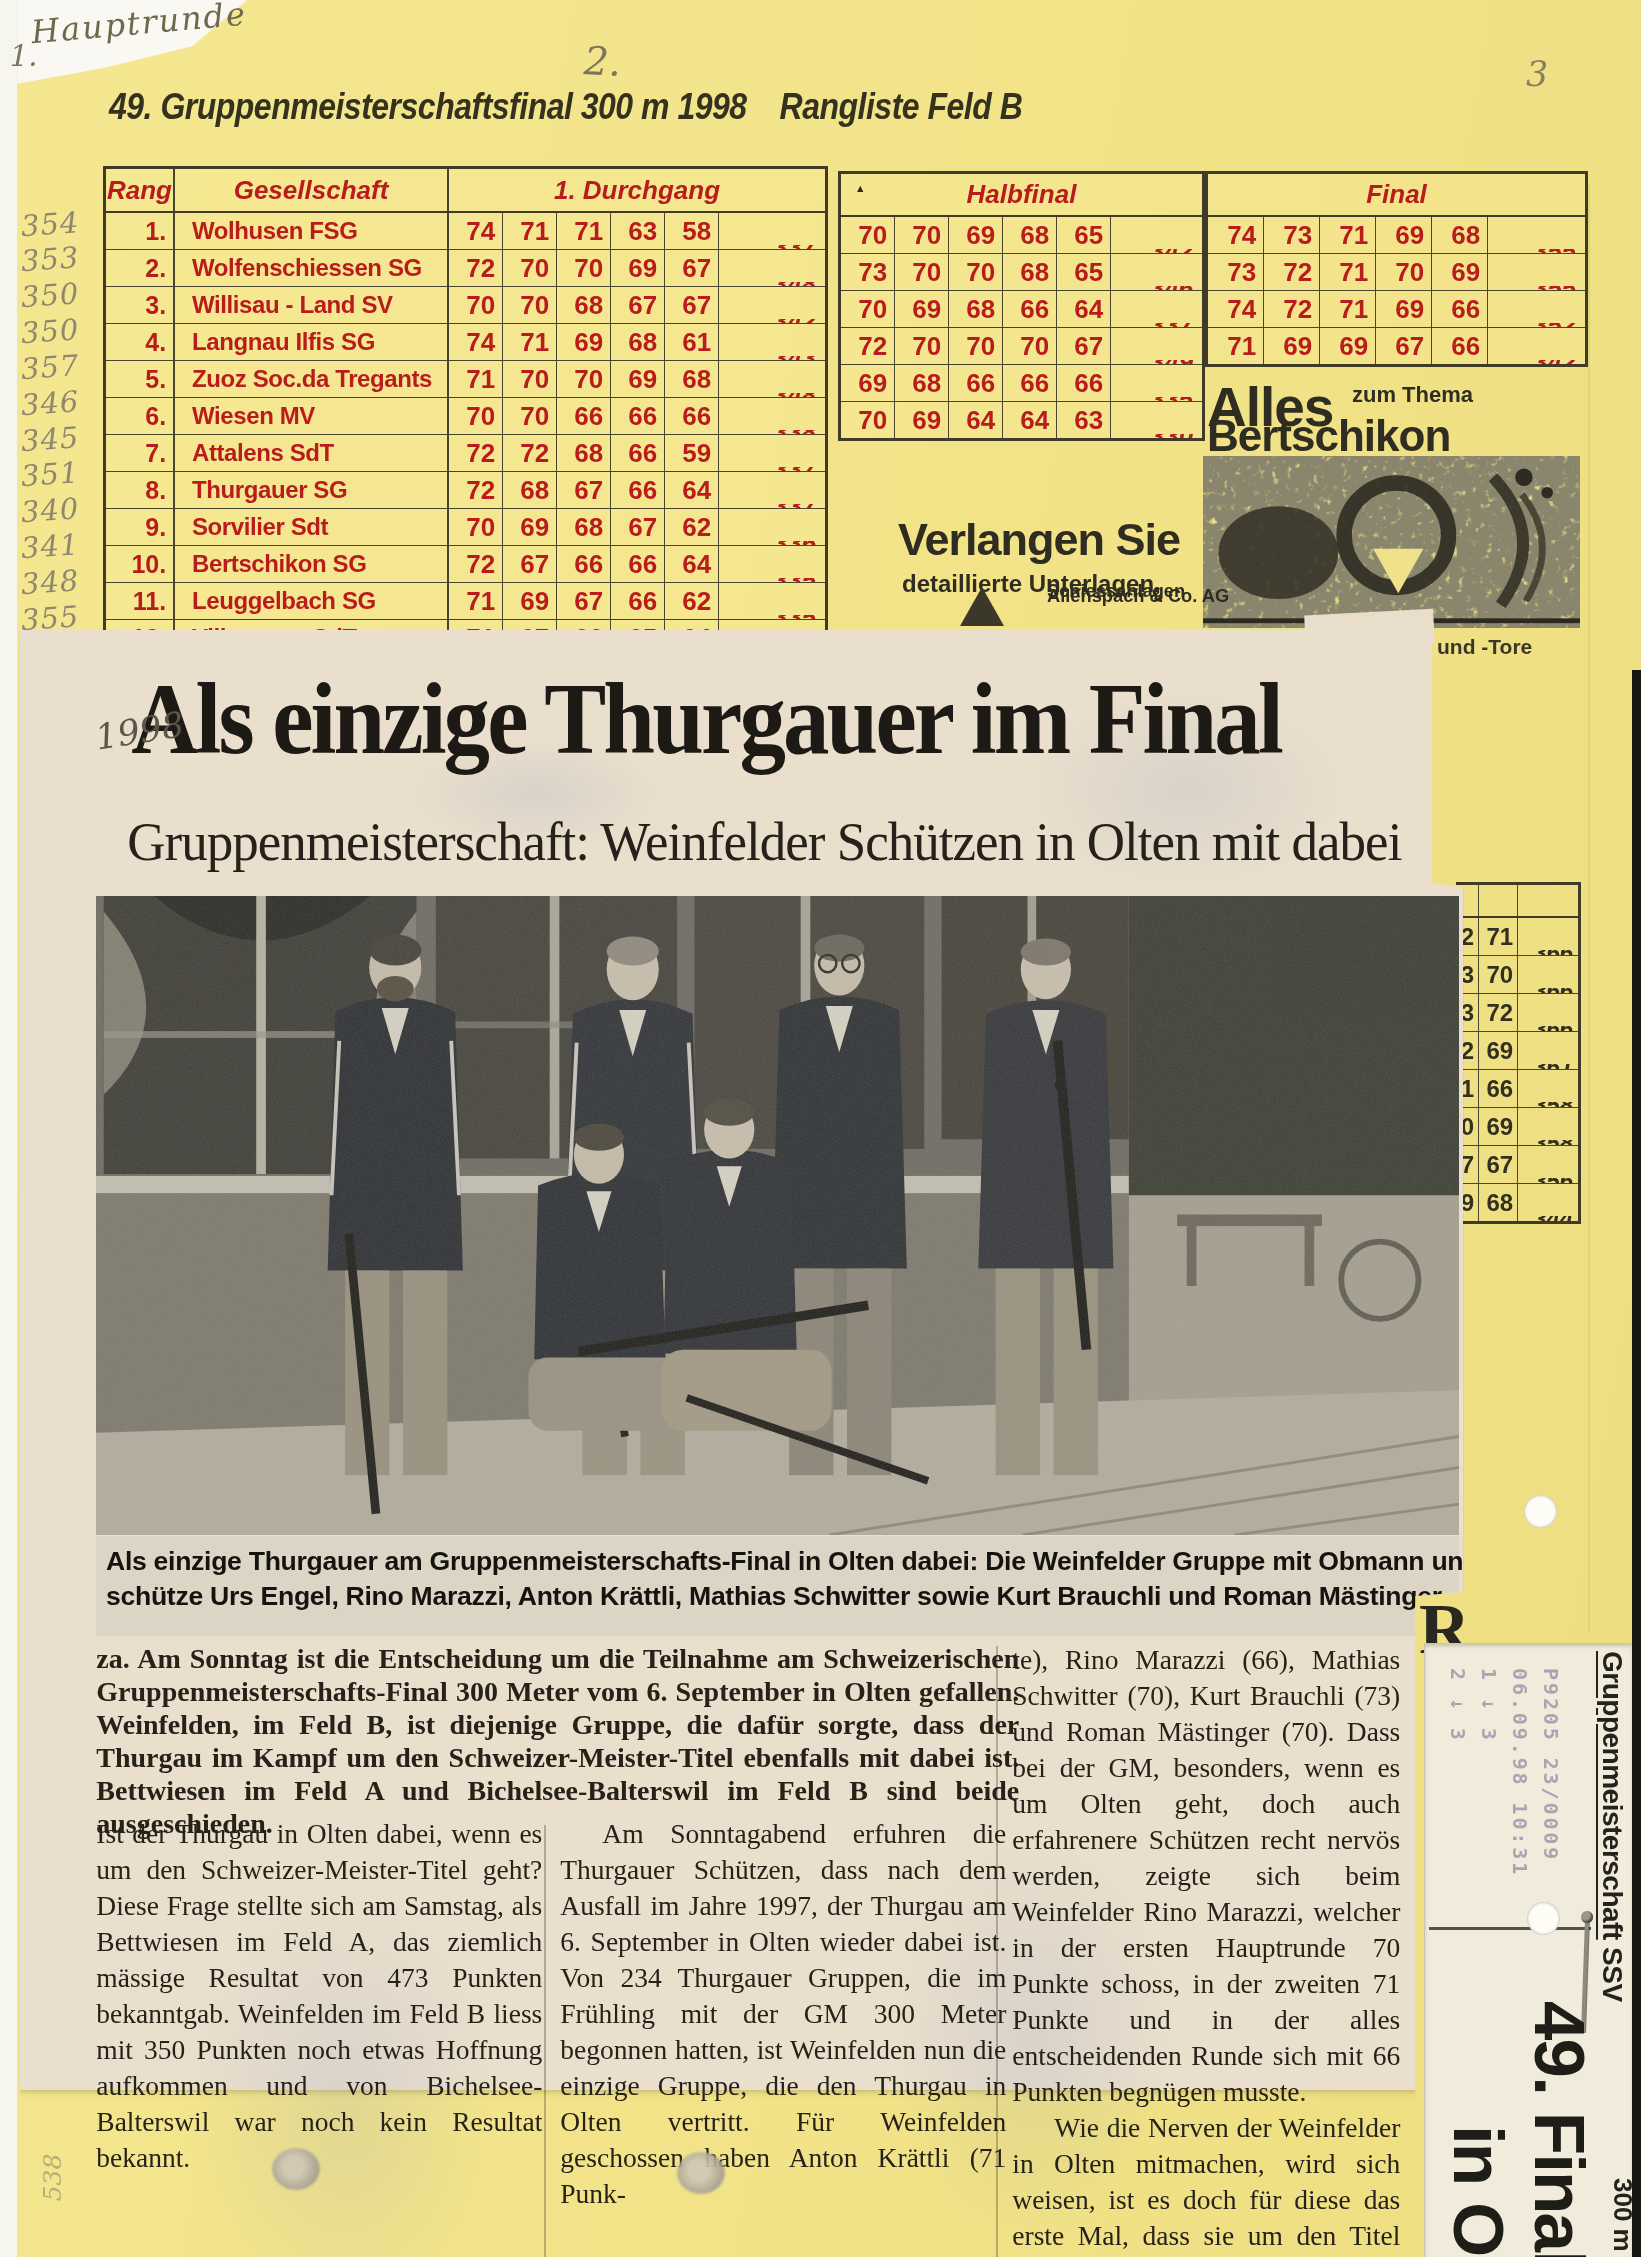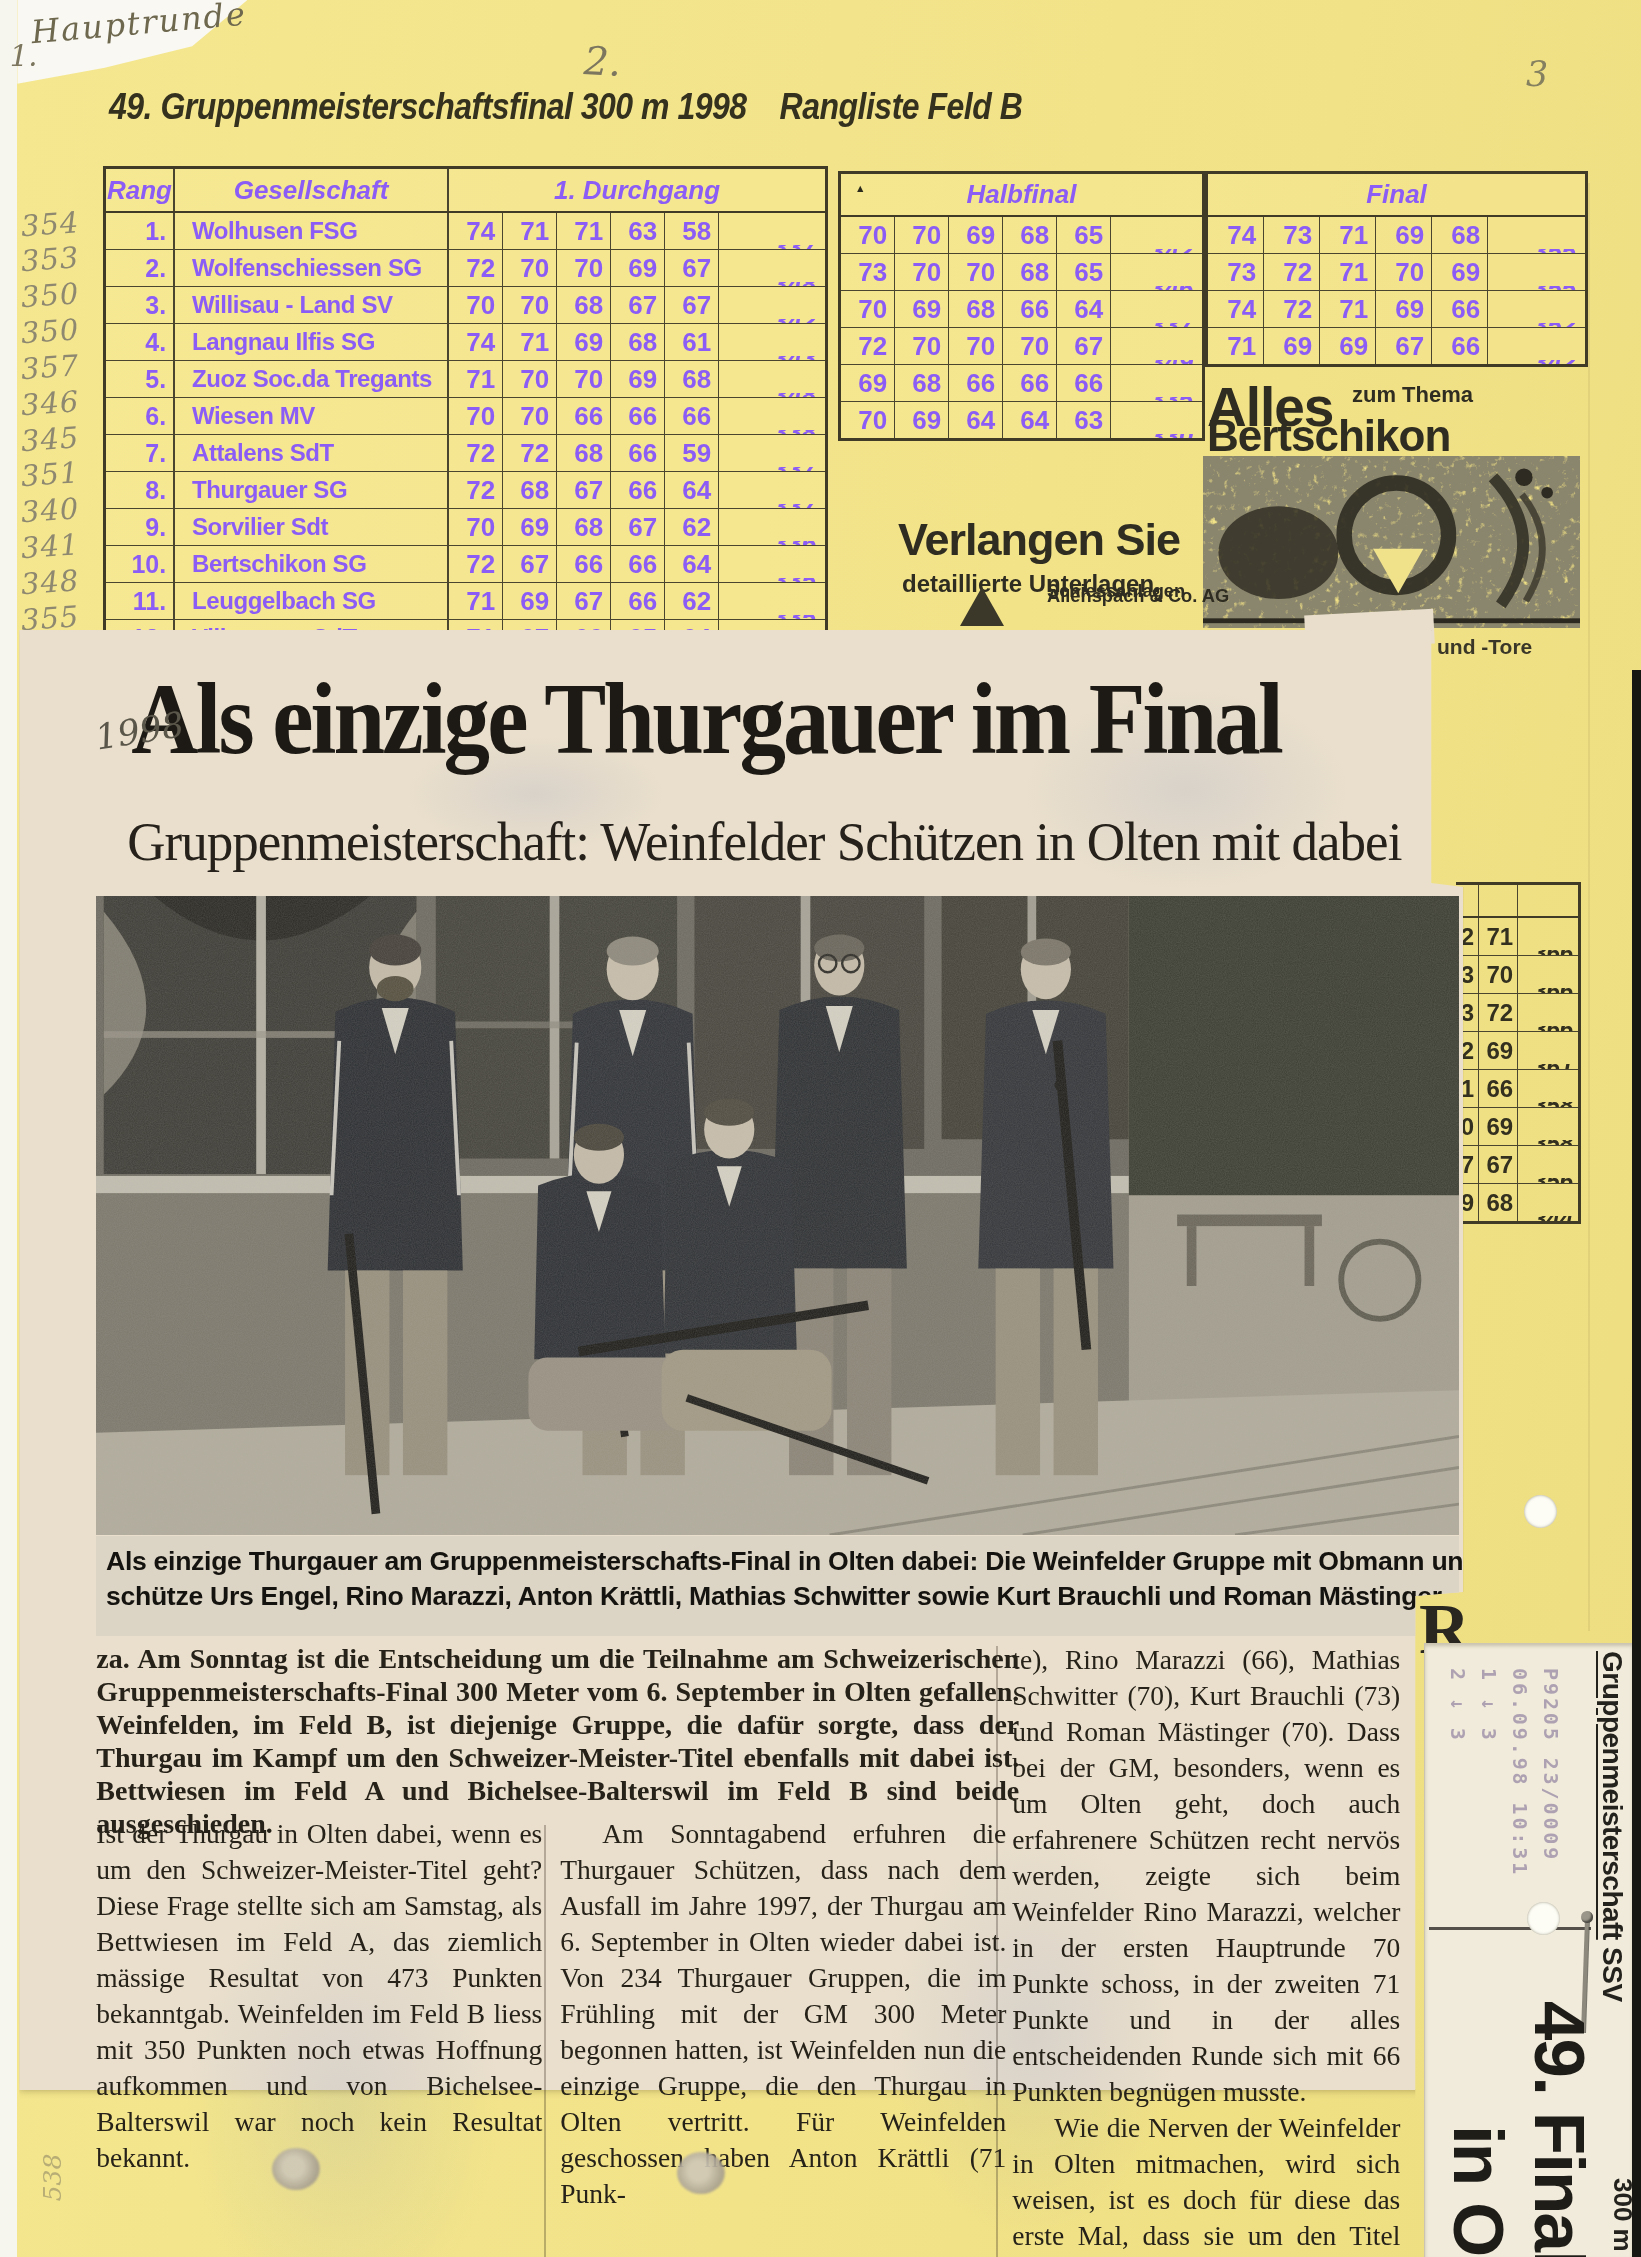--- a/index.html
+++ b/index.html
@@ -25,21 +25,21 @@
   .margin-score{position:absolute;left:21px;width:62px;font-family:"DejaVu Serif",serif;
     font-style:italic;font-size:29px;color:#8e8870;transform:rotate(-4deg);letter-spacing:1px;}
   #hw-bottom{left:29px;top:2163px;font-size:25px;transform:rotate(-90deg);opacity:.5;}
 
   
   #title{left:109px;top:85px;font-size:32px;font-style:italic;font-weight:900;color:#35311f;
     transform:scaleY(1.18);transform-origin:left top;letter-spacing:-0.5px;white-space:nowrap;}
   #title .gap{display:inline-block;width:33px;}
 
   
-  .tbox{position:absolute;border:3.9px solid #3f3b26;background:rgba(250,240,160,.25);color:#8b5cf6;text-align:right;}
+  .tbox{position:absolute;border:3.9px solid #3f3b26;background:rgba(250,240,160,.25);color:#b91c1c;text-align:right;}
   .trow{display:grid;border-bottom:1.5px solid #49452e;}
   .trow:last-child{border-bottom:none;}
   .hrow{border-bottom:2.9px solid #3f3b26;}
   .cell{display:flex;align-items:center;border-right:1.5px solid #49452e;overflow:hidden;}
   .cell:last-child{border-right:none;}
   .a-row{grid-template-columns:69px 274px 54px 54px 54px 54px 54px 1fr;height:36px;}
   .a-hrow{grid-template-columns:69px 274px 1fr;height:42px;}
   .b-row{grid-template-columns:54px 54px 54px 54px 54px 1fr;height:36px;}
   .b-hrow{grid-template-columns:1fr;height:41px;}
   .c-row{grid-template-columns:56px 56px 56px 56px 56px 1fr;height:36px;}

